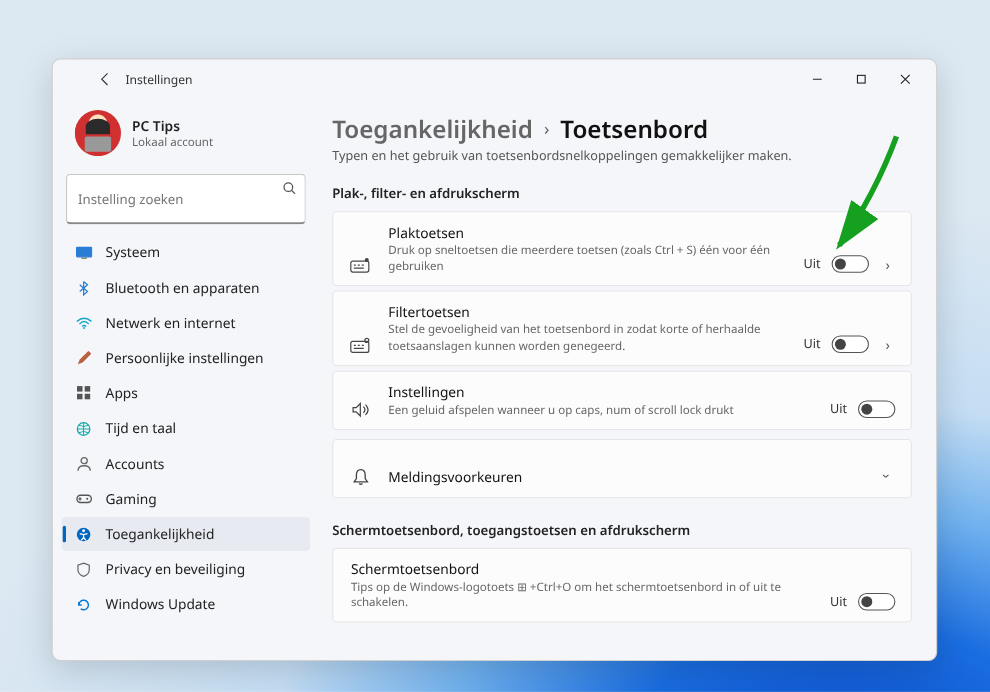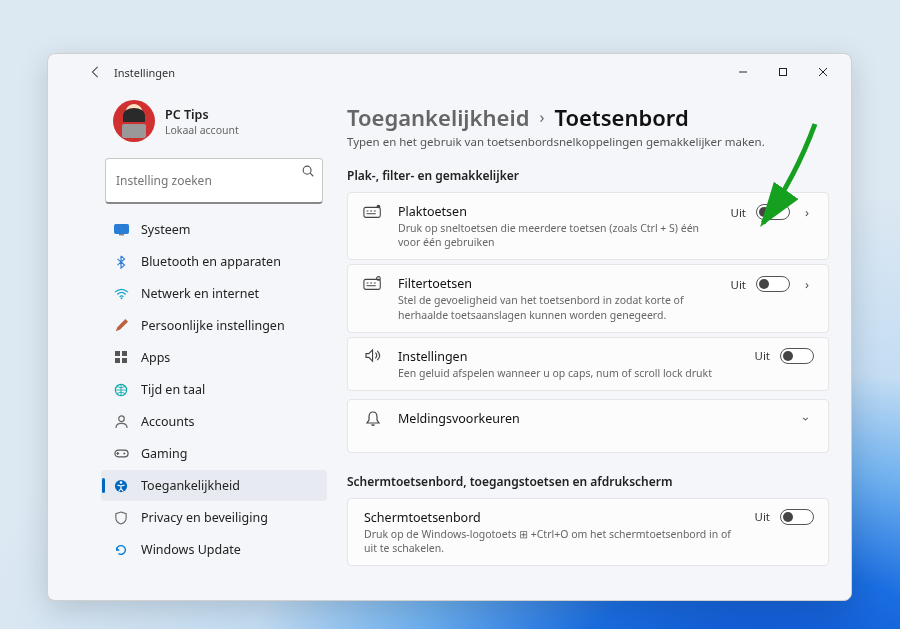--- a/index.html
+++ b/index.html
@@ -14,21 +14,21 @@
     display: flex; flex-direction: column; overflow: hidden;
     box-shadow: 0 8px 30px rgba(0,0,0,0.15);
   }
   .titlebar {
     height: 36px; display: flex; align-items: center; padding: 0 8px; margin-left: 26px;
   }
   .back-btn { width: 28px; height: 28px; display:flex; align-items:center; justify-content:center; font-size: 13px; color:#333; border-radius:4px;}
   .title { font-size: 11px; color:#333; margin-left: 4px; }
   .win-controls { margin-left: auto; display:flex; gap: 0; }
   .win-btn { width: 40px; height: 30px; display:flex; align-items:center; justify-content:center; font-size:11px; color:#222; }
-  .content { flex:1; display:flex; overflow:hidden;padding-left:45px; }
+  .content { flex:1; display:flex; overflow:hidden; }
   .sidebar { width: 242px; padding: 4px 8px 8px 8px; display:flex; flex-direction:column; }
   .profile { display:flex; align-items:center; gap:10px; padding: 6px 8px 14px 12px; }
   .avatar {
     width: 42px; height: 42px; border-radius: 50%;
     background: radial-gradient(circle at 50% 30%, #ffe0c0 0 8px, transparent 9px),
                 linear-gradient(#d03030,#d03030);
     position: relative; overflow:hidden;
   }
   .avatar::after{
     content:""; position:absolute; top:8px; left:10px; width:22px; height:14px; border-radius:50% 50% 0 0;
@@ -62,21 +62,21 @@
   .main { flex:1; padding: 6px 22px 0 12px; overflow-y:auto; }
   .breadcrumb { display:flex; align-items:center; gap:10px; margin: 6px 0 2px 0; }
   .bc-parent { font-size: 22px; font-weight:600; color:#666; }
   .bc-sep { font-size: 16px; color:#666; }
   .bc-current { font-size: 22px; font-weight:600; color:#111; }
   .subtitle { font-size: 11.5px; color:#555; margin-bottom: 18px; }
   .section-label { font-size: 12px; font-weight:600; color:#222; margin: 4px 0 8px 0; }
   .card {
     background:#fcfcfd; border:1px solid #e5e5e8; border-radius:4px;
     padding: 10px 14px 10px 14px; margin-bottom: 4px;
-    display:flex; align-items:flex-start; gap:14px; min-height: 54px;
+    display:flex; align-items:flex-end; gap:14px; min-height: 54px;
   }
   .card-icon { width:22px; display:flex; align-items:center; justify-content:center; color:#333; }
   .card-body { flex:1; }
   .card-title { font-size: 12.5px; color:#111; }
   .card-desc { font-size: 10.5px; color:#666; line-height:1.35; margin-top:1px; }
   .card-right { display:flex; align-items:center; gap:10px; }
   .state { font-size: 11.5px; color:#333; }
   .toggle {
     width: 34px; height: 16px; border-radius: 10px; border: 1px solid #555;
     background:#fff; position:relative;
@@ -244,21 +244,21 @@
     </div>
 
     <div class="main">
       <div class="breadcrumb">
         <span class="bc-parent">Toegankelijkheid</span>
         <span class="bc-sep">›</span>
         <span class="bc-current">Toetsenbord</span>
       </div>
       <div class="subtitle">Typen en het gebruik van toetsenbordsnelkoppelingen gemakkelijker maken.</div>
 
-      <div class="section-label">Plak-, filter- en gemakkelijker</div>
+      <div class="section-label">Plak-, filter- en afdrukscherm</div>
 
       <div class="card">
         <span class="card-icon">
           <svg width="20" height="16" viewBox="0 0 22 16">
               <rect x="1" y="4" width="18" height="11" rx="2" stroke="#444" stroke-width="1.2" fill="none"></rect>
               <circle cx="17" cy="3" r="2" fill="#444"></circle>
               <path d="M4 8 H6 M8 8 H10 M12 8 H14 M4 11 H14" stroke="#444" stroke-width="1.1"></path>
             </svg>
         </span>
         <div class="card-body">
@@ -321,21 +321,21 @@
         <div class="card-right">
           <span class="chev" style="transform:rotate(90deg);">›</span>
         </div>
       </div>
 
       <div class="section-label" style="margin-top:20px;">Schermtoetsenbord, toegangstoetsen en afdrukscherm</div>
 
       <div class="card">
         <div class="card-body" style="padding-left:2px;">
           <div class="card-title">Schermtoetsenbord</div>
-          <div class="card-desc">Druk op de Windows-logotoets ⊞ +Ctrl+O om het schermtoetsenbord in of uit te schakelen.</div>
+          <div class="card-desc">Tips op de Windows-logotoets ⊞ +Ctrl+O om het schermtoetsenbord in of uit te schakelen.</div>
         </div>
         <div class="card-right">
           <span class="state">Uit</span>
           <div class="toggle"></div>
         </div>
       </div>
     </div>
   </div>
 </div>
 

